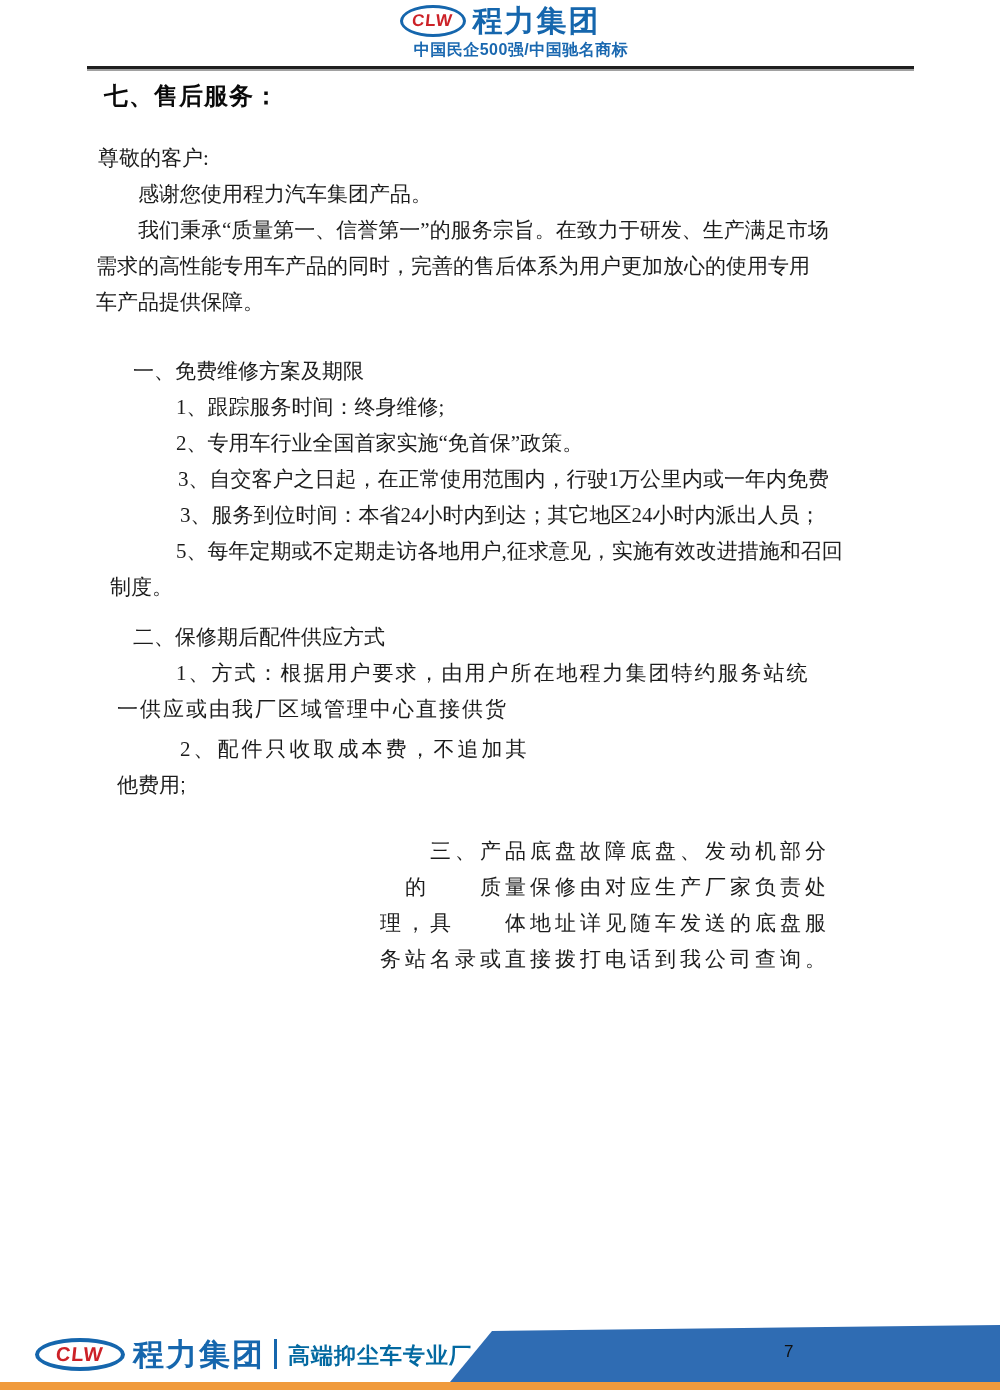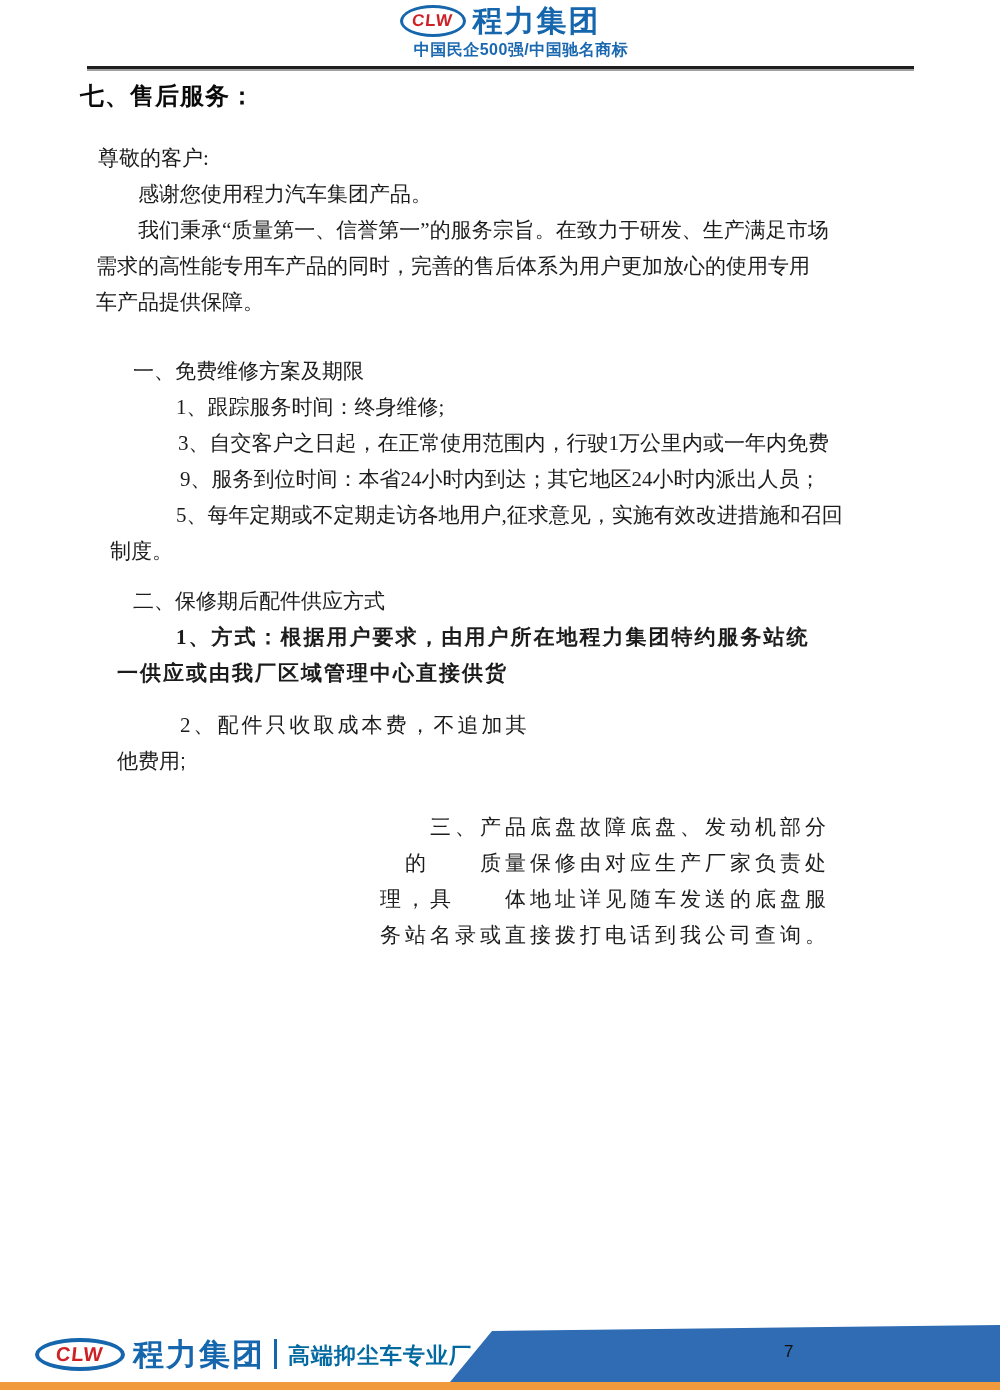--- a/index.html
+++ b/index.html
@@ -31,34 +31,34 @@
     font-family:"Liberation Sans","DejaVu Sans",sans-serif;
     font-weight:bold; font-size:16px; letter-spacing:0.5px;padding-left:42px;
   }
   .rule {
     width:827px; height:3px; margin:5px auto 0; background:#1f1f1f;
     box-shadow:0 2px 0 rgba(145,145,145,0.85);
   }
 
   
   .doc-title {
-    position:absolute; left:80px; top:80px;
+    position:absolute; left:104px; top:80px;
     font-family:"Liberation Sans","DejaVu Sans",sans-serif;
     font-weight:bold; font-size:24px; color:#0a0a0a; letter-spacing:1px;
   }
 
   
   .body-text { position:absolute; left:0; top:140px; width:830px; }
   .ln { height:36px; line-height:36px; font-size:21px; white-space:pre; }
   .hei { font-family:"Liberation Sans","DejaVu Sans",sans-serif; }
-  .s2 { letter-spacing:2px;font-weight:bold; } .s3 { letter-spacing:3px; } .s4 { letter-spacing:4px;text-align:right; }
+  .s2 { letter-spacing:2px; } .s3 { letter-spacing:3px; } .s4 { letter-spacing:4px;text-align:right; }
   .i88{margin-left:88px}.i90{margin-left:90px}.i96{margin-left:96px}.i98{margin-left:98px}
   .i100{margin-left:117px}.i110{margin-left:110px}.i133{margin-left:133px}.i138{margin-left:138px}
   .i176{margin-left:176px}.i178{margin-left:178px}.i180{margin-left:180px}
-  .g2{margin-top:16px}.g14{margin-top:14px}.g16{margin-top:33px}.g30{margin-top:30px}
+  .g2{margin-top:4px}.g14{margin-top:14px}.g16{margin-top:33px}.g30{margin-top:30px}
 
   
   .footer-logo { position:absolute; left:35px; top:1337px; display:flex; align-items:center; }
   .oval2 {
     width:90px; height:33px; border:4px solid #1566ad; border-radius:50%;
     display:flex; align-items:center; justify-content:center; background:#fff; flex:0 0 auto;
   }
   .oval2 .clw {
     color:#cc2127; font-family:"Liberation Sans","DejaVu Sans",sans-serif;
     font-weight:bold; font-size:20px; letter-spacing:1px; transform:skewX(-6deg);
@@ -105,22 +105,23 @@
   <div class="doc-title">七、售后服务：</div>
 
   <div class="body-text">
     <div class="ln i98">尊敬的客户:</div>
     <div class="ln i138">感谢您使用程力汽车集团产品。</div>
     <div class="ln i138">我们秉承“质量第一、信誉第一”的服务宗旨。在致力于研发、生产满足市场</div>
     <div class="ln i96 hei">需求的高性能专用车产品的同时，完善的售后体系为用户更加放心的使用专用</div>
     <div class="ln i96 hei">车产品提供保障。</div>
     <div class="ln i133 g16">一、免费维修方案及期限</div>
     <div class="ln i176">1、跟踪服务时间：终身维修;</div>
+    <div class="ln i176">2、专用车行业全国首家实施“免首保”政策。</div>
     <div class="ln i178">3、自交客户之日起，在正常使用范围内，行驶1万公里内或一年内免费</div>
-    <div class="ln i180">9、服务到位时间：本省24小时内到达；其它地区24小时内派出人员；</div>
+    <div class="ln i180">3、服务到位时间：本省24小时内到达；其它地区24小时内派出人员；</div>
     <div class="ln i176">5、每年定期或不定期走访各地用户,征求意见，实施有效改进措施和召回</div>
     <div class="ln i110">制度。</div>
     <div class="ln i133 g14">二、保修期后配件供应方式</div>
     <div class="ln i176 s2">1、方式：根据用户要求，由用户所在地程力集团特约服务站统</div>
     <div class="ln i100 hei s2">一供应或由我厂区域管理中心直接供货</div>
     <div class="ln i180 s3 g2">2、配件只收取成本费，不追加其</div>
     <div class="ln i100 hei">他费用;</div>
     <div class="ln i133 s4 g30">三、产品底盘故障底盘、发动机部分</div>
     <div class="ln i88 s4">的　　质量保修由对应生产厂家负责处</div>
     <div class="ln i88 s4">理，具　　体地址详见随车发送的底盘服</div>

